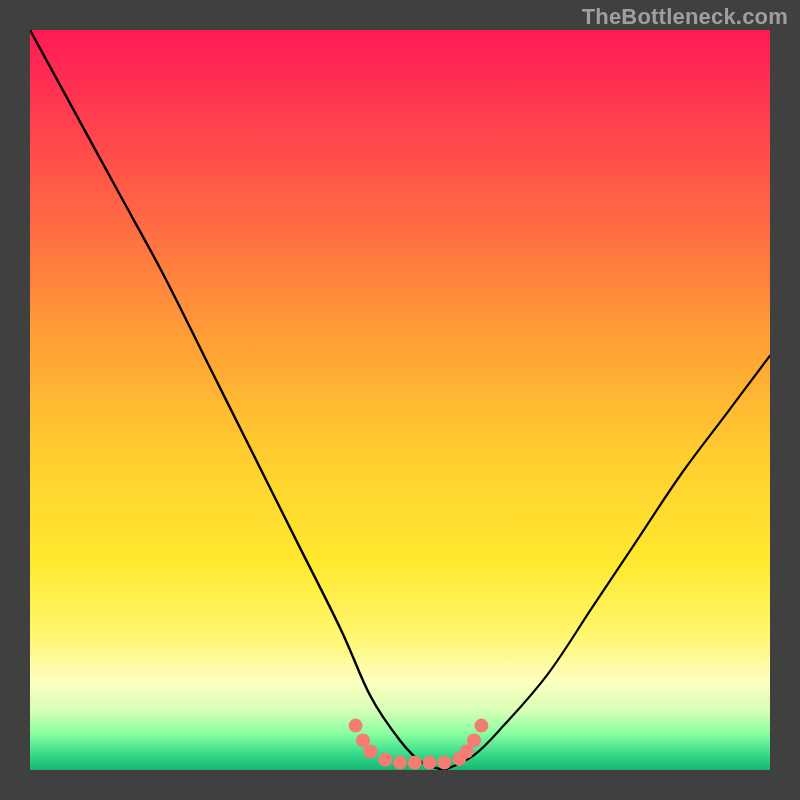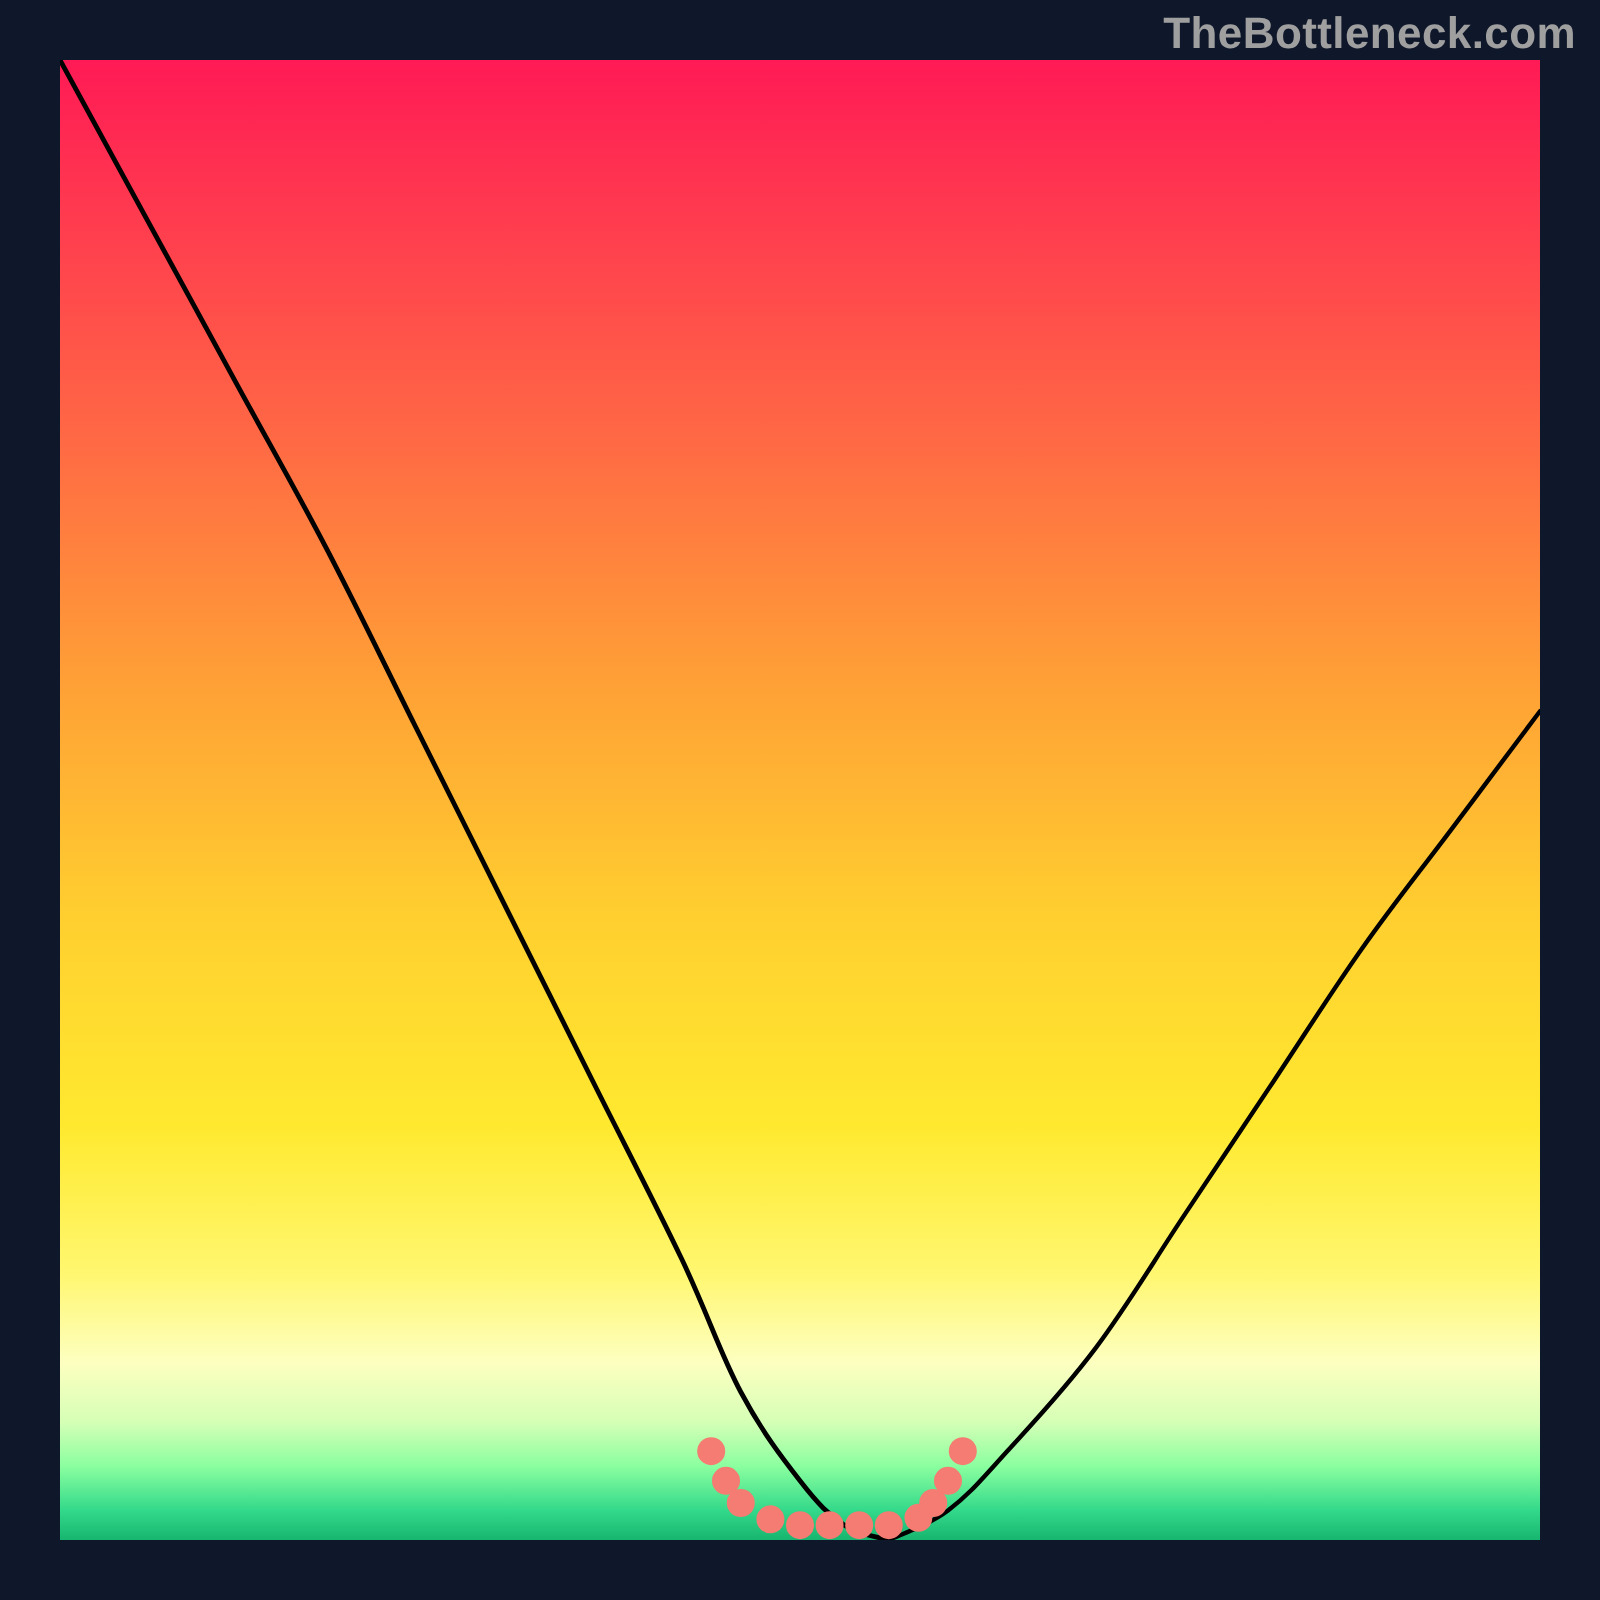--- a/index.html
+++ b/index.html
@@ -6,21 +6,21 @@
     margin: 0;
     padding: 0;
     width: 800px;
     height: 800px;
     background: #000;
     overflow: hidden;
   }
   .frame {
     position: absolute;
     inset: 0;
-    background: #0f172a;
+    background: #404040;
   }
   .plot-area {
     position: absolute;
     left: 30px;
     top: 30px;
     width: 740px;
     height: 740px;
     background: linear-gradient(
       to bottom,
       #ff1a55 0%,

